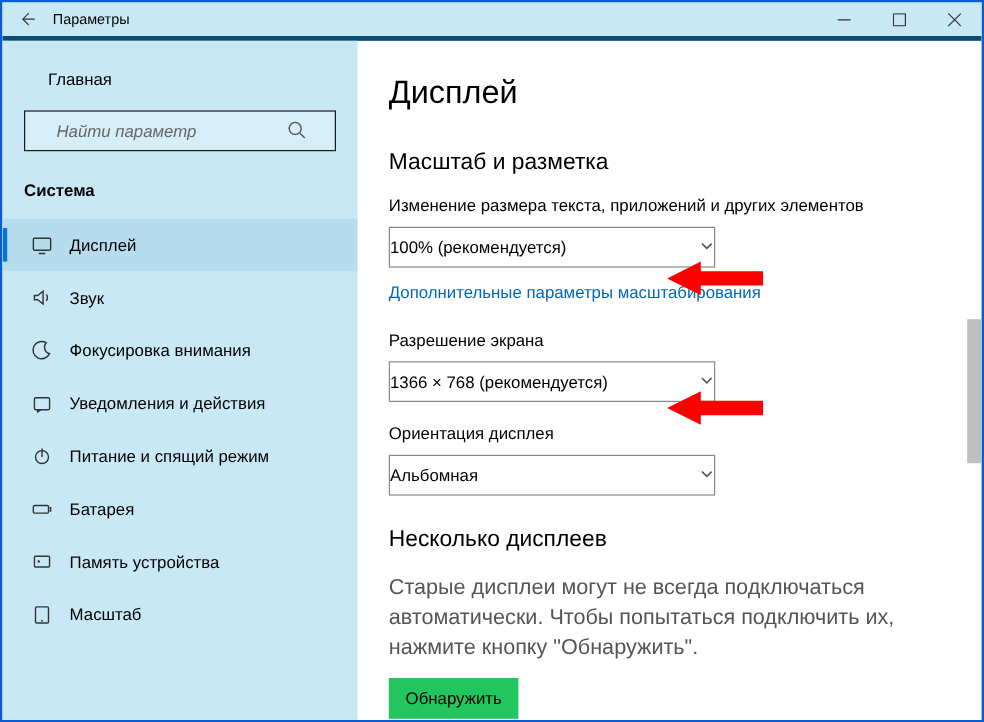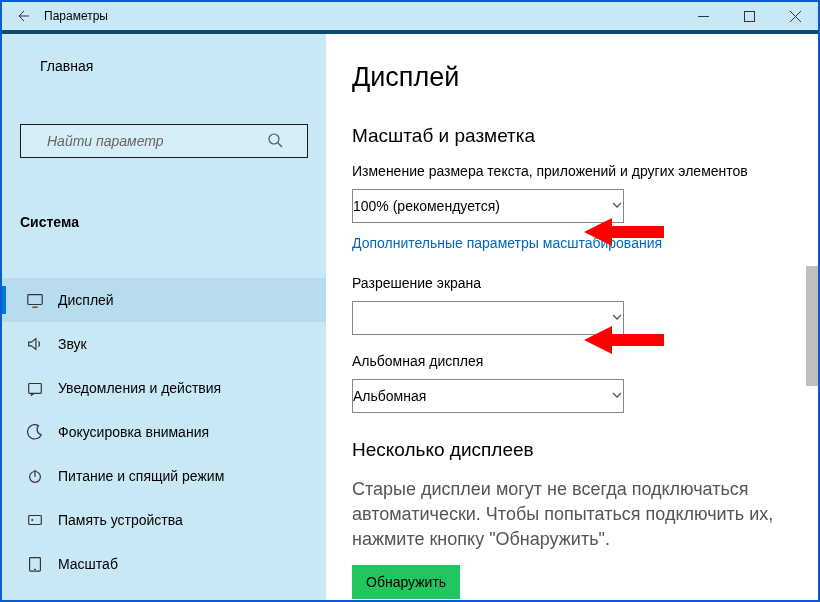--- a/index.html
+++ b/index.html
@@ -12,22 +12,22 @@
   }
   .titlebar .back { width: 40px; display:flex; align-items:center; justify-content:center; height:100%; }
   .titlebar .title { flex: 1; font-size: 12px; padding-left: 2px; }
   .win-controls { display: flex; height: 100%; }
   .win-btn { width: 46px; display:flex; align-items:center; justify-content:center; height:100%; color:#333; }
   .win-btn svg { width:11px; height:11px; }
   .body {
     display: flex; height: calc(100% - 32px);
   }
   .sidebar {
-    width: 324px; background: #c9e8f6; padding-top: 18px; position: relative;
-    display:flex; flex-direction:column; overflow:hidden;gap:32px;
+    width: 296px; background: #c9e8f6; padding-top: 18px; position: relative;
+    display:flex; flex-direction:column; overflow:hidden;
   }
   .home-row { display:flex; align-items:center; gap:14px; padding: 6px 22px 18px 24px; font-size:14px; }
   .search-wrap { padding: 0 18px 18px 18px; }
   .search {
     height: 34px; border: 1px solid #1a1a1a; background: #d6eef8; display:flex; align-items:center; padding: 0 24px;
   }
   .search input {
     flex:1; border:none; background:transparent; outline:none; font-size:14px; color:#666;
     font-style: italic; font-family: inherit;
   }
@@ -134,42 +134,51 @@
               <svg viewBox="0 0 20 20" fill="none" stroke-width="1.3">
                 <path d="M3 8 H6 L11 4 V16 L6 12 H3 Z"></path>
                 <path d="M14 7 Q16 10 14 13"></path>
               </svg>
             </span>
           <span>Звук</span>
         </div>
         <div class="nav-item">
           <span class="ic">
               <svg viewBox="0 0 20 20" fill="none" stroke-width="1.3">
+                <path d="M14 3 A8 8 0 1 0 17 13 A6 6 0 0 1 14 3 Z"></path>
+              </svg>
+            </span>
+          <span>Фокусировка внимания</span>
+        </div>
+        <div class="nav-item">
+          <span class="ic">
+              <svg viewBox="0 0 20 20" fill="none" stroke-width="1.3">
                 <rect x="3" y="5" width="14" height="11" rx="1"></rect>
                 <path d="M6 16 L6 18 L9 16"></path>
               </svg>
             </span>
           <span>Уведомления и действия</span>
         </div>
         <div class="nav-item">
           <span class="ic">
               <svg viewBox="0 0 20 20" fill="none" stroke-width="1.3">
-                <path d="M14 3 A8 8 0 1 0 17 13 A6 6 0 0 1 14 3 Z"></path>
-              </svg>
-            </span>
-          <span>Фокусировка внимания</span>
-        </div>
-        <div class="nav-item">
-          <span class="ic">
-              <svg viewBox="0 0 20 20" fill="none" stroke-width="1.3">
                 <circle cx="10" cy="11" r="6"></circle>
                 <path d="M10 3 V11"></path>
               </svg>
             </span>
           <span>Питание и спящий режим</span>
+        </div>
+        <div class="nav-item">
+          <span class="ic">
+              <svg viewBox="0 0 20 20" fill="none" stroke-width="1.3">
+                <rect x="2" y="7" width="14" height="7" rx="1"></rect>
+                <path d="M17 9 H18 V12 H17"></path>
+              </svg>
+            </span>
+          <span>Батарея</span>
         </div>
         <div class="nav-item">
           <span class="ic">
               <svg viewBox="0 0 20 20" fill="none" stroke-width="1.3">
                 <rect x="3" y="5" width="14" height="10" rx="1"></rect>
                 <circle cx="7" cy="10" r="0.5"></circle>
               </svg>
             </span>
           <span>Память устройства</span>
         </div>
@@ -193,27 +202,28 @@
       <div class="dropdown">
         <span>100% (рекомендуется)</span>
         <span class="chev"><svg width="12" height="12" viewBox="0 0 12 12" fill="none" stroke="#555" stroke-width="1.3">
               <path d="M2 4 L6 8 L10 4"></path>
             </svg></span>
       </div>
       <a class="link">Дополнительные параметры масштабирования</a>
 
       <div class="label">Разрешение экрана</div>
       <div class="dropdown">
+        <span>1366 × 768 (рекомендуется)</span>
         <span class="chev"><svg width="12" height="12" viewBox="0 0 12 12" fill="none" stroke="#555" stroke-width="1.3">
               <path d="M2 4 L6 8 L10 4"></path>
             </svg></span>
       </div>
       <div class="gap"></div>
 
-      <div class="label">Альбомная дисплея</div>
+      <div class="label">Ориентация дисплея</div>
       <div class="dropdown">
         <span>Альбомная</span>
         <span class="chev"><svg width="12" height="12" viewBox="0 0 12 12" fill="none" stroke="#555" stroke-width="1.3">
               <path d="M2 4 L6 8 L10 4"></path>
             </svg></span>
       </div>
       <div class="gap2"></div>
 
       <h2>Несколько дисплеев</h2>
       <div class="sub-note">Старые дисплеи могут не всегда подключаться автоматически. Чтобы попытаться подключить их, нажмите кнопку "Обнаружить".</div>

